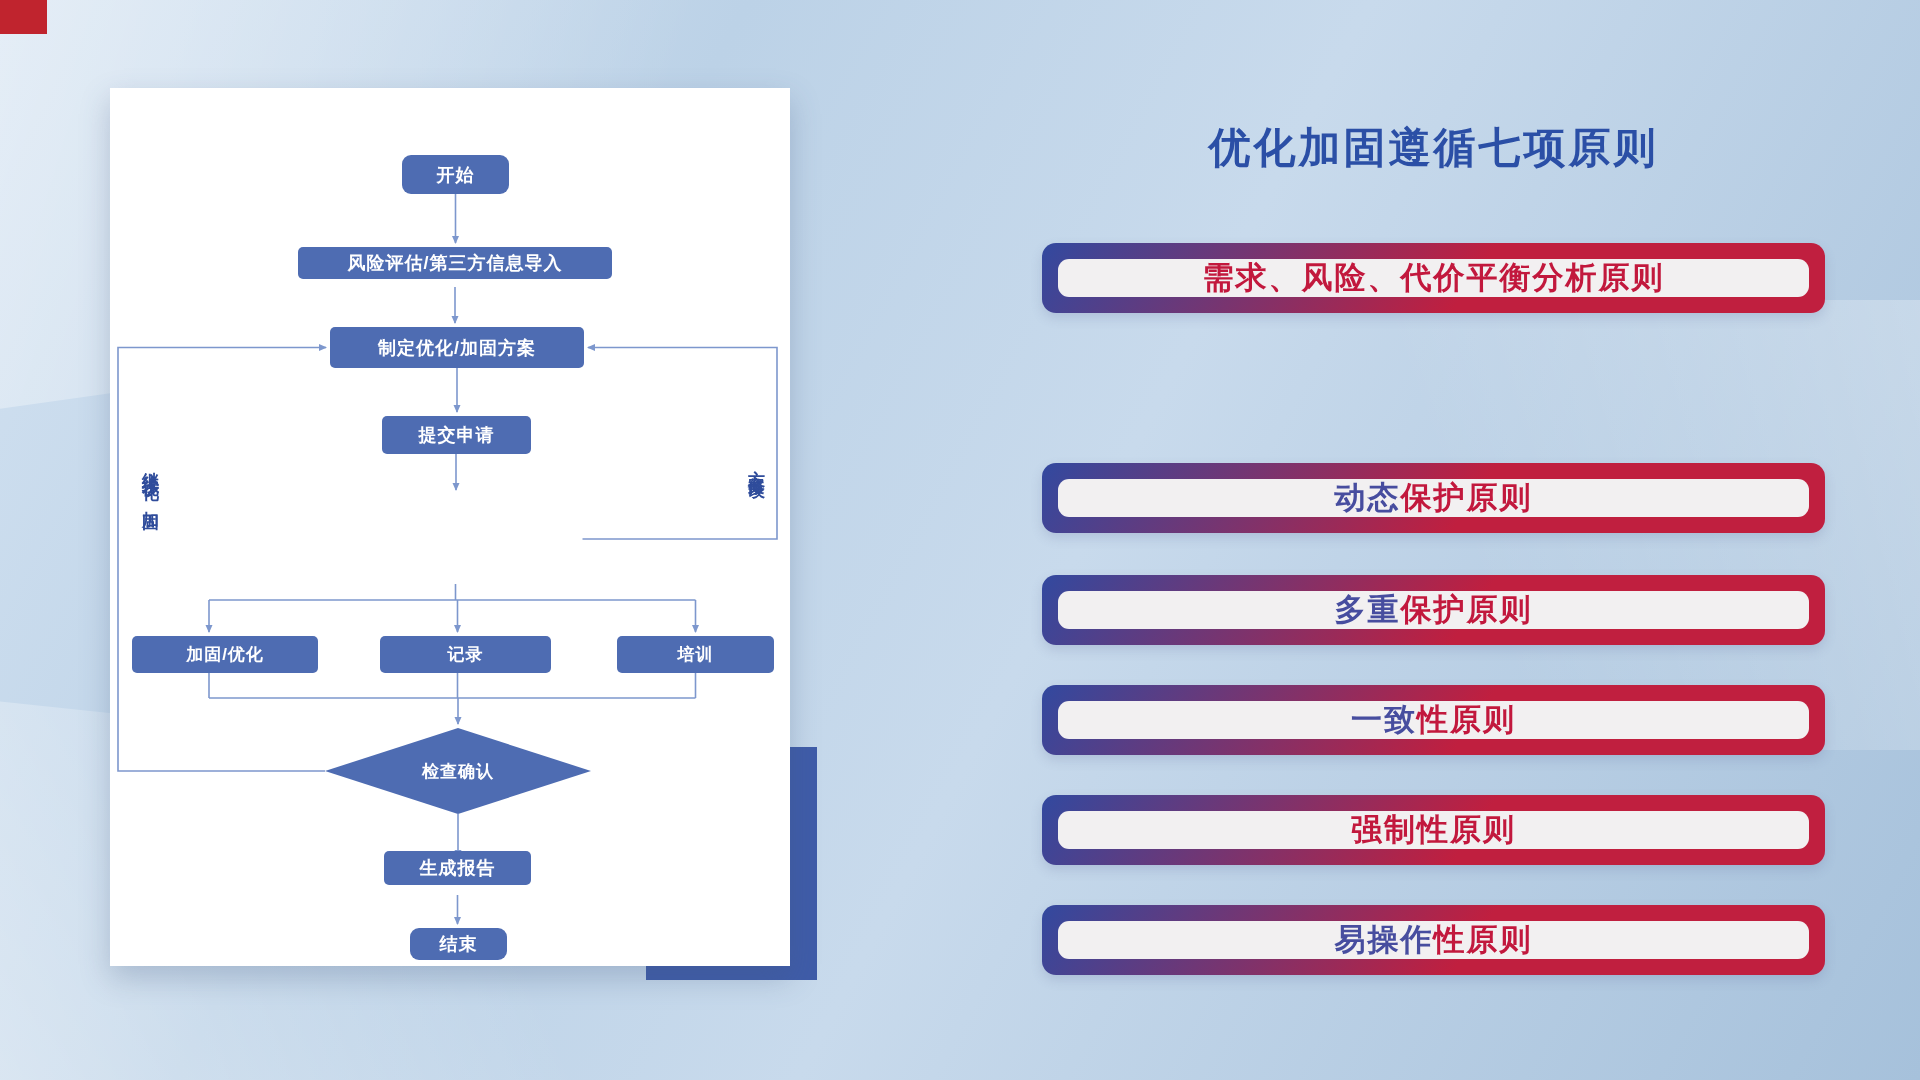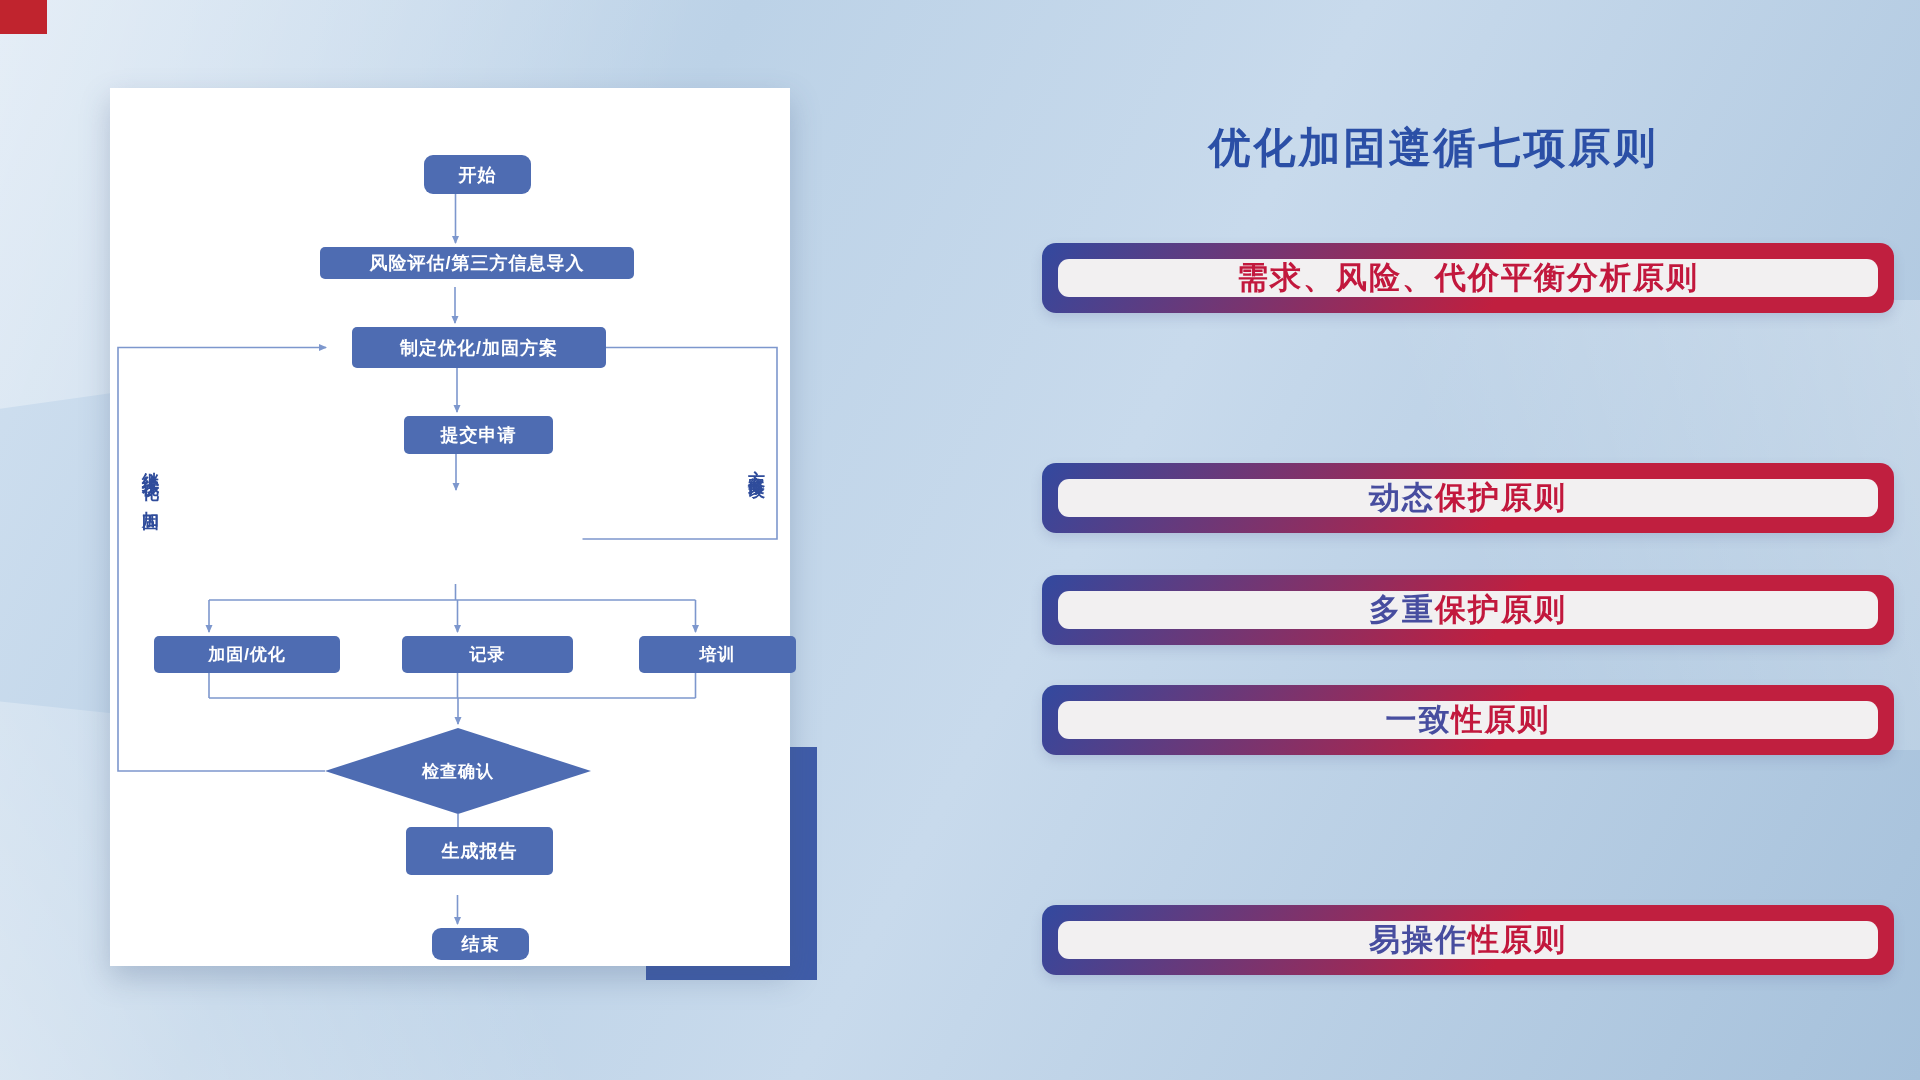--- a/index.html
+++ b/index.html
@@ -33,42 +33,42 @@
 
   .decor-block{ position:absolute; left:646px; top:747px; width:171px; height:233px;
     background:var(--decor-block); z-index:1; }
 
   .flow-card{ position:absolute; left:110px; top:88px; width:680px; height:878px;
     background:#ffffff; z-index:2; box-shadow:0 12px 28px rgba(70,90,130,.28); }
 
   .node{ position:absolute; background:var(--node-blue); color:#fff;
     display:flex; align-items:center; justify-content:center;
     border-radius:5px; font-size:18px; font-weight:600; letter-spacing:1px;
-    white-space:nowrap;margin-left:22px; }
+    white-space:nowrap; }
   .node.pill{ border-radius:9px; }
   .node.small{ font-size:17px; }
 
   .diamond{ position:absolute; background:var(--node-blue); color:#fff;
     display:flex; align-items:center; justify-content:center;
     clip-path:polygon(50% 0,100% 50%,50% 100%,0 50%);
     font-size:17px; font-weight:600; letter-spacing:1px; }
 
   .connectors{ position:absolute; left:0; top:0; width:680px; height:878px; }
   .connectors path{ stroke:var(--line-blue); stroke-width:1.6; fill:none; }
   .connectors .arrowhead{ fill:var(--line-blue); stroke:none; }
 
   .vlabel{ position:absolute; writing-mode:vertical-rl; text-orientation:upright;
     color:var(--loop-label); font-size:17px; font-weight:700; letter-spacing:4px;
     width:24px; text-align:center; }
 
   .right-title{ position:absolute; left:1042px; top:120px; width:783px;
     text-align:center; font-size:42px; font-weight:800; color:var(--title-blue);
     letter-spacing:3px; z-index:2; }
 
-  .principle{ position:absolute; left:1042px; width:852px; height:70px;
+  .principle{ position:absolute; left:1042px; width:783px; height:70px;
     border-radius:14px; padding:16px; z-index:2;
     background:linear-gradient(125deg,var(--border-blue) 0%,var(--border-red) 55%);
     box-shadow:0 5px 12px rgba(90,100,150,.2); }
   .principle-inner{ width:100%; height:100%; border-radius:11px; background:#f2f0f1;
     display:flex; align-items:center; justify-content:center;
     font-size:31px; letter-spacing:2px; font-weight:600; }
   .p-lead{ color:var(--principle-blue); }
   .p-rest{ color:var(--principle-red); }
 </style>
 </head>
@@ -123,21 +123,21 @@
 
 
     <div class="node small" style="left:22px;top:548px;width:186px;height:37px">加固/优化</div>
 
     <div class="node small" style="left:270px;top:548px;width:171px;height:37px">记录</div>
 
     <div class="node small" style="left:507px;top:548px;width:157px;height:37px">培训</div>
 
     <div class="diamond" style="left:215px;top:640px;width:266px;height:86px">检查确认</div>
 
-    <div class="node" style="left:274px;top:739px;width:147px;height:48px">生成报告</div>
+    <div class="node" style="left:274px;top:763px;width:147px;height:34px">生成报告</div>
 
     <div class="node pill" style="left:300px;top:840px;width:97px;height:32px">结束</div>
 
     <div class="vlabel" style="left:28px;top:306px;height:175px">继续优化/加固</div>
 
     <div class="vlabel" style="left:634px;top:312px;height:130px">方案修改</div>
   </div>
 
   <div class="right-title">优化加固遵循七项原则</div>
 
@@ -163,20 +163,26 @@
     </div>
   </div>
 
   <div class="principle" style="top:685px">
     <div class="principle-inner">
       <span class="p-lead">一致</span>
         <span class="p-rest">性原则</span>
     </div>
   </div>
 
+  <div class="principle" style="top:795px">
+    <div class="principle-inner">
+      <span class="p-lead"></span>
+        <span class="p-rest">强制性原则</span>
+    </div>
+  </div>
 
   <div class="principle" style="top:905px">
     <div class="principle-inner">
       <span class="p-lead">易操作</span>
         <span class="p-rest">性原则</span>
     </div>
   </div>
 
 </div>
 

